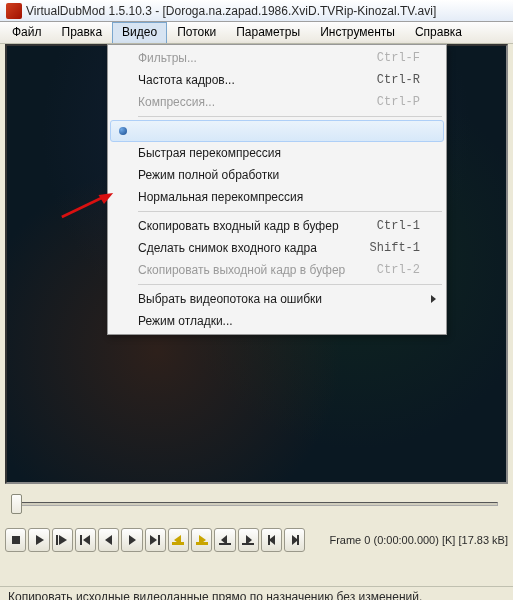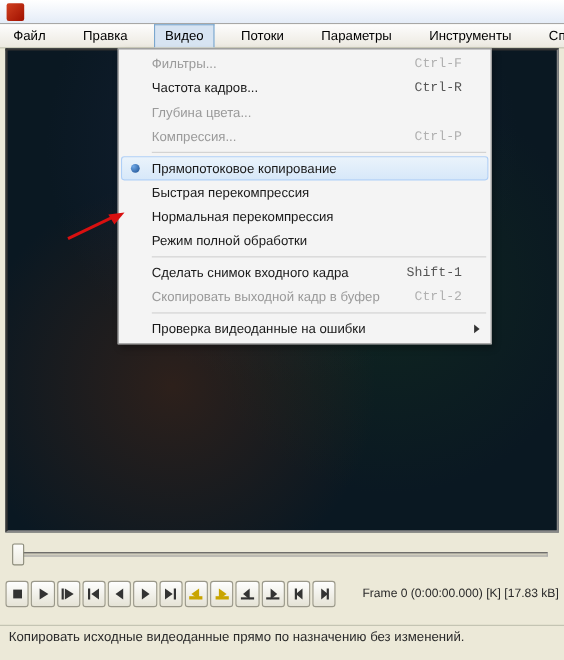--- a/index.html
+++ b/index.html
@@ -29,21 +29,20 @@
     position:relative;
   }
   .titlebar .title { color:#2a2a2a; }
   .menubar {
     background: linear-gradient(to bottom,#fdfdfd,#ece9e0);
     height: 22px;
     display:flex;
     align-items:stretch;
     padding: 0 2px;
     border-bottom:1px solid #c0c0b0;
-    gap:14px;
   }
   .menubar .mitem {
     padding: 3px 10px 0 10px;
     cursor:default;
   }
   .menubar .mitem.active {
     background:#d7e4f2;
     border:1px solid #7ba7ce;
     padding:2px 9px 0 9px;
     border-bottom:none;
@@ -170,33 +169,34 @@
   .tbtn svg { width:14px; height:14px; }
   .frame-info {
     margin-left:22px;
     font-size:11px;
     color:#2a2a2a;
     white-space:nowrap;
   }
   .statusbar {
     position:absolute;
     left:0;right:0;bottom:0;
-    height:32px;
+    height:14px;
     border-top:1px solid #c0c0b0;
     background:#ece9d8;
     padding:3px 8px;
     font-size:12px;
     color:#2a2a2a;
   }
 </style>
 </head>
 <body>
 
 <div class="titlebar">
   <span class="icon"></span>
+  <span class="title">VirtualDubMod 1.5.10.3 - [Doroga.na.zapad.1986.XviD.TVRip-Kinozal.TV.avi]</span>
 </div>
 
 <div class="menubar" id="menubar">
     <div class="mitem">Файл</div>
     <div class="mitem">Правка</div>
     <div class="mitem active">Видео</div>
     <div class="mitem">Потоки</div>
     <div class="mitem">Параметры</div>
     <div class="mitem">Инструменты</div>
     <div class="mitem">Справка</div>
@@ -207,53 +207,56 @@
 <div class="dropdown" id="dropdown">
     <div class="row disabled">
       <span>Фильтры...</span>
       <span class="shortcut">Ctrl-F</span>
     </div>
     <div class="row">
       <span>Частота кадров...</span>
       <span class="shortcut">Ctrl-R</span>
     </div>
     <div class="row disabled">
-      <span>Глубина цвета...</span>
-    </div>
-    <div class="row disabled">
       <span>Компрессия...</span>
       <span class="shortcut">Ctrl-P</span>
     </div>
     <div class="sep"></div>
     <div class="row highlight">
       <span class="bullet"></span>
-      <span>Прямопотоковое копирование</span>
     </div>
     <div class="row">
       <span>Быстрая перекомпрессия</span>
     </div>
     <div class="row">
+      <span>Режим полной обработки</span>
+    </div>
+    <div class="row">
       <span>Нормальная перекомпрессия</span>
     </div>
-    <div class="row">
-      <span>Режим полной обработки</span>
-    </div>
     <div class="sep"></div>
+    <div class="row">
+      <span>Скопировать входный кадр в буфер</span>
+      <span class="shortcut">Ctrl-1</span>
+    </div>
     <div class="row">
       <span>Сделать снимок входного кадра</span>
       <span class="shortcut">Shift-1</span>
     </div>
     <div class="row disabled">
       <span>Скопировать выходной кадр в буфер</span>
       <span class="shortcut">Ctrl-2</span>
     </div>
     <div class="sep"></div>
     <div class="row">
-      <span>Проверка видеоданные на ошибки</span>
+      <span>Выбрать видеопотока на ошибки</span>
       <span class="arrow"></span>
+    </div>
+    <div class="row">
+      <span>Режим отладки...</span>
     </div>
   </div>
 
 <svg class="red-arrow" viewBox="0 0 60 30">
   <defs></defs>
   <line x1="2" y1="28" x2="48" y2="6" stroke="#d81010" stroke-width="3"></line>
   <polygon points="58,2 42,4 48,14" fill="#d81010"></polygon>
 </svg>
 
 <div class="slider-area">

